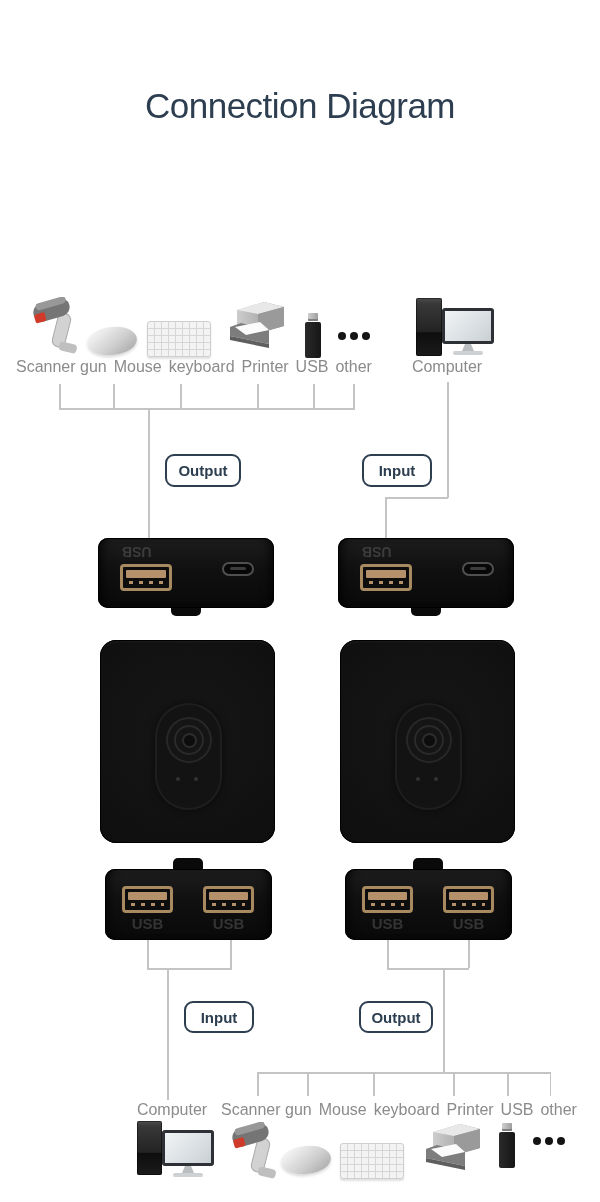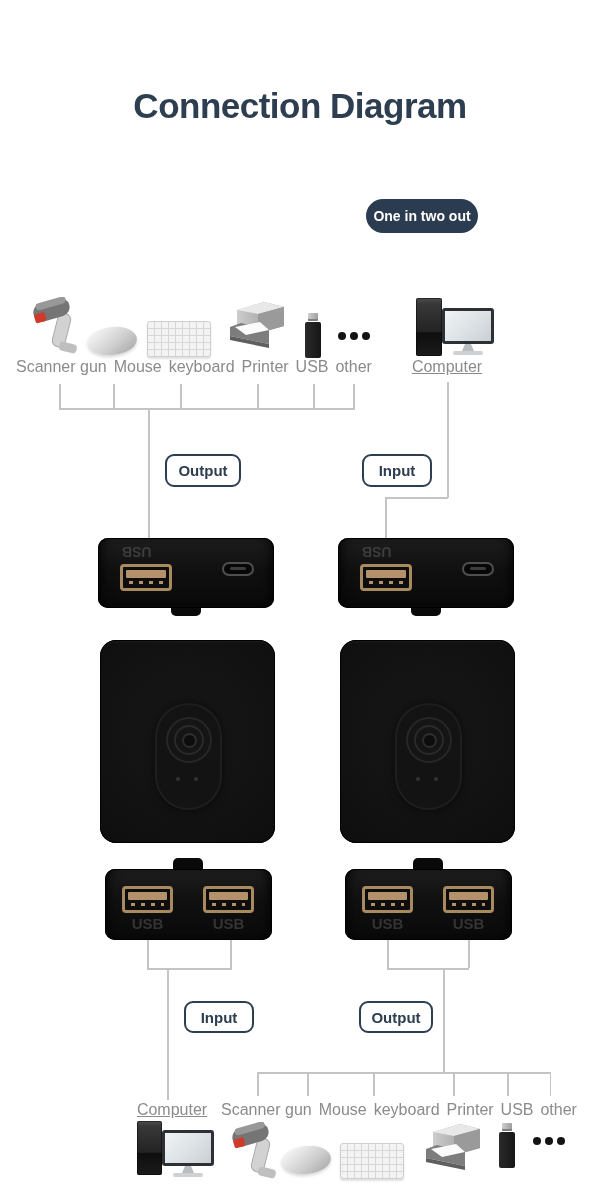--- a/index.html
+++ b/index.html
@@ -1,33 +1,33 @@
 <!DOCTYPE html>
 <html><head>
 <meta charset="utf-8">
 <style>
   html,body{margin:0;padding:0;background:#fff;}
   #stage{position:relative;width:600px;height:1202px;background:#ffffff;overflow:hidden;
          font-family:"Liberation Sans",sans-serif;}
   .abs{position:absolute;}
   
-  .title{left:0;top:86px;width:600px;text-align:center;font-size:35px;font-weight:700;
+  .title{left:0;top:86px;width:600px;text-align:center;font-size:35px;font-weight:400;
          color:#2c3e50;letter-spacing:-0.5px;}
   
   .pill{height:34px;border-radius:17px;background:#2b3c50;color:#fff;font-size:14px;font-weight:600;
         display:flex;align-items:center;justify-content:center;padding:0 4px;box-sizing:border-box;}
   
   .ln{position:absolute;background:#c4c4c4;}
   
   .flowbox{background:#fff;border:2px solid #2c3e50;border-radius:9px;color:#2c3e50;
            font-weight:700;font-size:15px;display:flex;align-items:center;justify-content:center;
            box-sizing:border-box;}
   
   .label-row{display:flex;justify-content:space-between;color:#8b8b8b;font-size:16px;white-space:nowrap;}
-  .clabel{color:#8b8b8b;font-size:16px;text-align:center;text-decoration:underline;}
+  .clabel{color:#8b8b8b;font-size:16px;text-align:center;}
   
   .dev-edge{background:linear-gradient(180deg,#1d1d1d 0%,#101010 45%,#090909 100%);
             border-radius:10px;box-shadow:inset 0 0 0 1px #000,
             inset 10px 0 12px -8px #000, inset -10px 0 12px -8px #000;}
   .tab{background:#0a0a0a;}
   .dev-main{background:radial-gradient(120% 105% at 50% 45%, #171717 0%, #0f0f0f 62%, #040404 100%);
             border-radius:16px;box-shadow:inset 0 0 0 1px #000, inset 0 2px 3px rgba(255,255,255,0.05);}
   .pillpad{background:#131313;border-radius:34px;
            box-shadow:inset 0 0 0 2px #1e1e1e, 0 0 10px rgba(0,0,0,0.55);}
   .btn{border-radius:50%;background:#151515;box-shadow:inset 0 0 0 2px #272727;
@@ -64,21 +64,20 @@
   .mstand{width:12px;height:7px;background:#b9bdbf;margin:0 auto;clip-path:polygon(25% 0,75% 0,100% 100%,0 100%);}
   .mbase{width:30px;height:4px;background:#cdd1d3;border-radius:2px;margin:0 auto;}
 </style>
 </head>
 <body>
 
 <div id="stage">
 
   <div class="abs title">Connection Diagram</div>
 
-  <div class="abs pill" style="left:366px;top:199px;width:112px;">One in two out</div>
 
   <div class="abs" style="left:30px;top:297px;width:58px;height:60px;">
     <svg width="58" height="60" viewBox="0 0 58 60">
       <rect x="25" y="16" width="13" height="34" rx="6" transform="rotate(14 31 33)" fill="#d2d2d2" stroke="#a9a9a9" stroke-width="1"></rect>
       <rect x="29" y="46" width="18" height="9" rx="4" transform="rotate(14 38 50)" fill="#bfbfbf"></rect>
       <rect x="3" y="4" width="37" height="18" rx="9" transform="rotate(-16 21 13)" fill="#757575"></rect>
       <rect x="7" y="3" width="31" height="7" rx="3.5" transform="rotate(-16 21 13)" fill="#989898"></rect>
       <rect x="3" y="13" width="11" height="9" rx="2" transform="rotate(-16 21 13)" fill="#d03a2a"></rect>
     </svg>
   </div>

